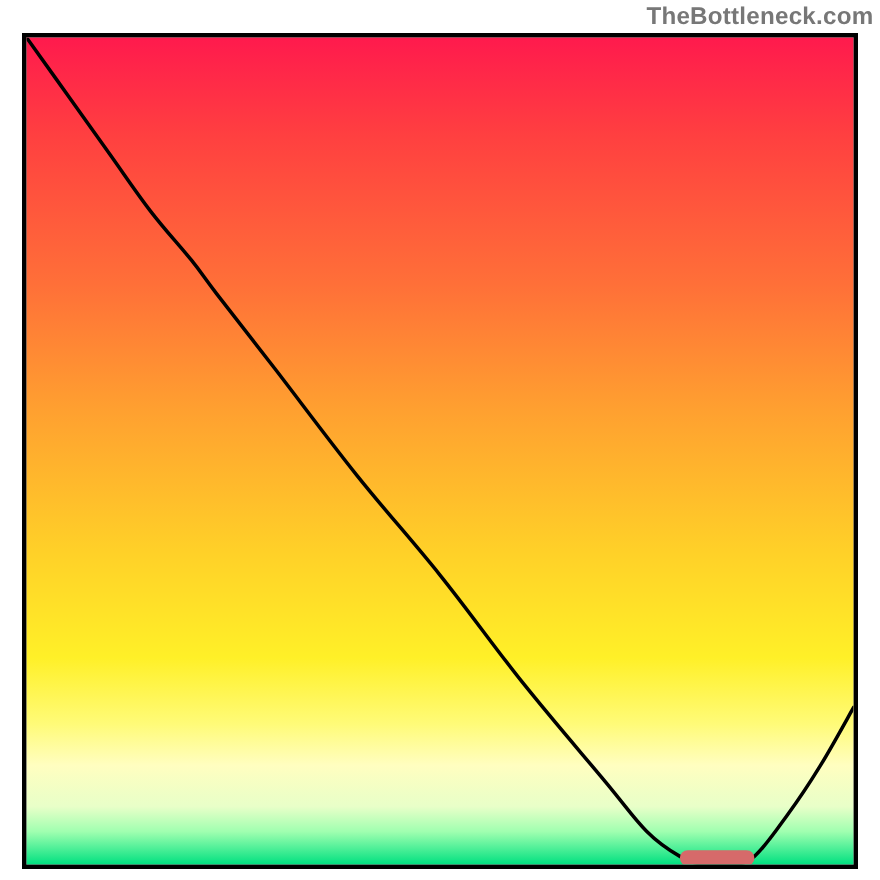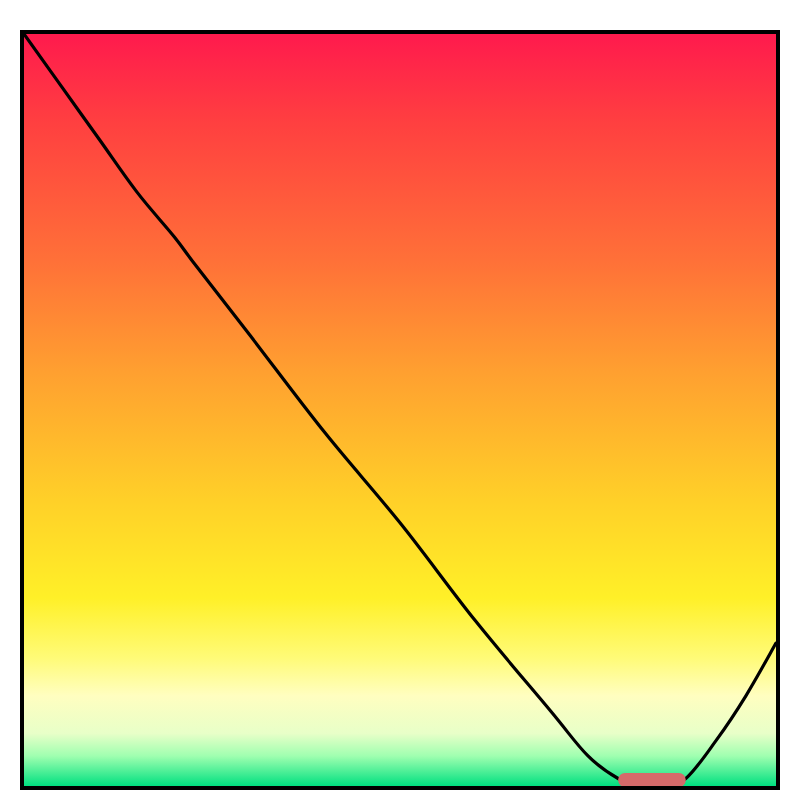--- a/index.html
+++ b/index.html
@@ -64,20 +64,21 @@
     stroke-linejoin: round;
   }
   .marker {
     fill: #d66a6a;
     stroke: none;
   }
 </style>
 </head>
 <body>
 <div class="wrap">
+  <div class="watermark">TheBottleneck.com</div>
 
   <div class="plot-area">
     <svg viewBox="0 0 752 752" preserveAspectRatio="none">
 
       <path id="curve-path" class="curve" d="M 0.0 0.0 C 6.8 9.5, 24.1 33.7, 37.6 52.6 C 51.1 71.6, 61.7 86.3, 75.2 105.3 C 88.7 124.2, 99.3 140.3, 112.8 157.9 C 126.3 175.5, 139.6 189.5, 150.4 203.0 C 161.2 216.6, 159.4 215.5, 173.0 233.1 C 186.5 250.7, 202.6 271.0, 225.6 300.8 C 248.6 330.6, 273.7 364.7, 300.8 398.6 C 327.9 432.4, 348.9 455.0, 376.0 488.8 C 403.1 522.6, 424.1 552.7, 451.2 586.6 C 478.3 620.4, 506.1 652.4, 526.4 676.8 C 546.7 701.2, 551.8 709.7, 564.0 721.9 C 576.2 734.1, 584.6 739.1, 594.1 744.5 C 603.6 749.9, 608.5 750.6, 616.6 752.0 C 624.8 753.4, 631.1 753.4, 639.2 752.0 C 647.3 750.6, 652.3 752.6, 661.8 744.5 C 671.2 736.4, 681.0 721.8, 691.8 706.9 C 702.7 692.0, 711.1 679.4, 721.9 661.8 C 732.7 644.2, 746.6 618.6, 752.0 609.1"></path>
 
       <rect id="marker-rect" class="marker" rx="7" ry="7" x="594.1" y="739.0" width="67.7" height="14.0"></rect>
     </svg>
   </div>
 </div>

